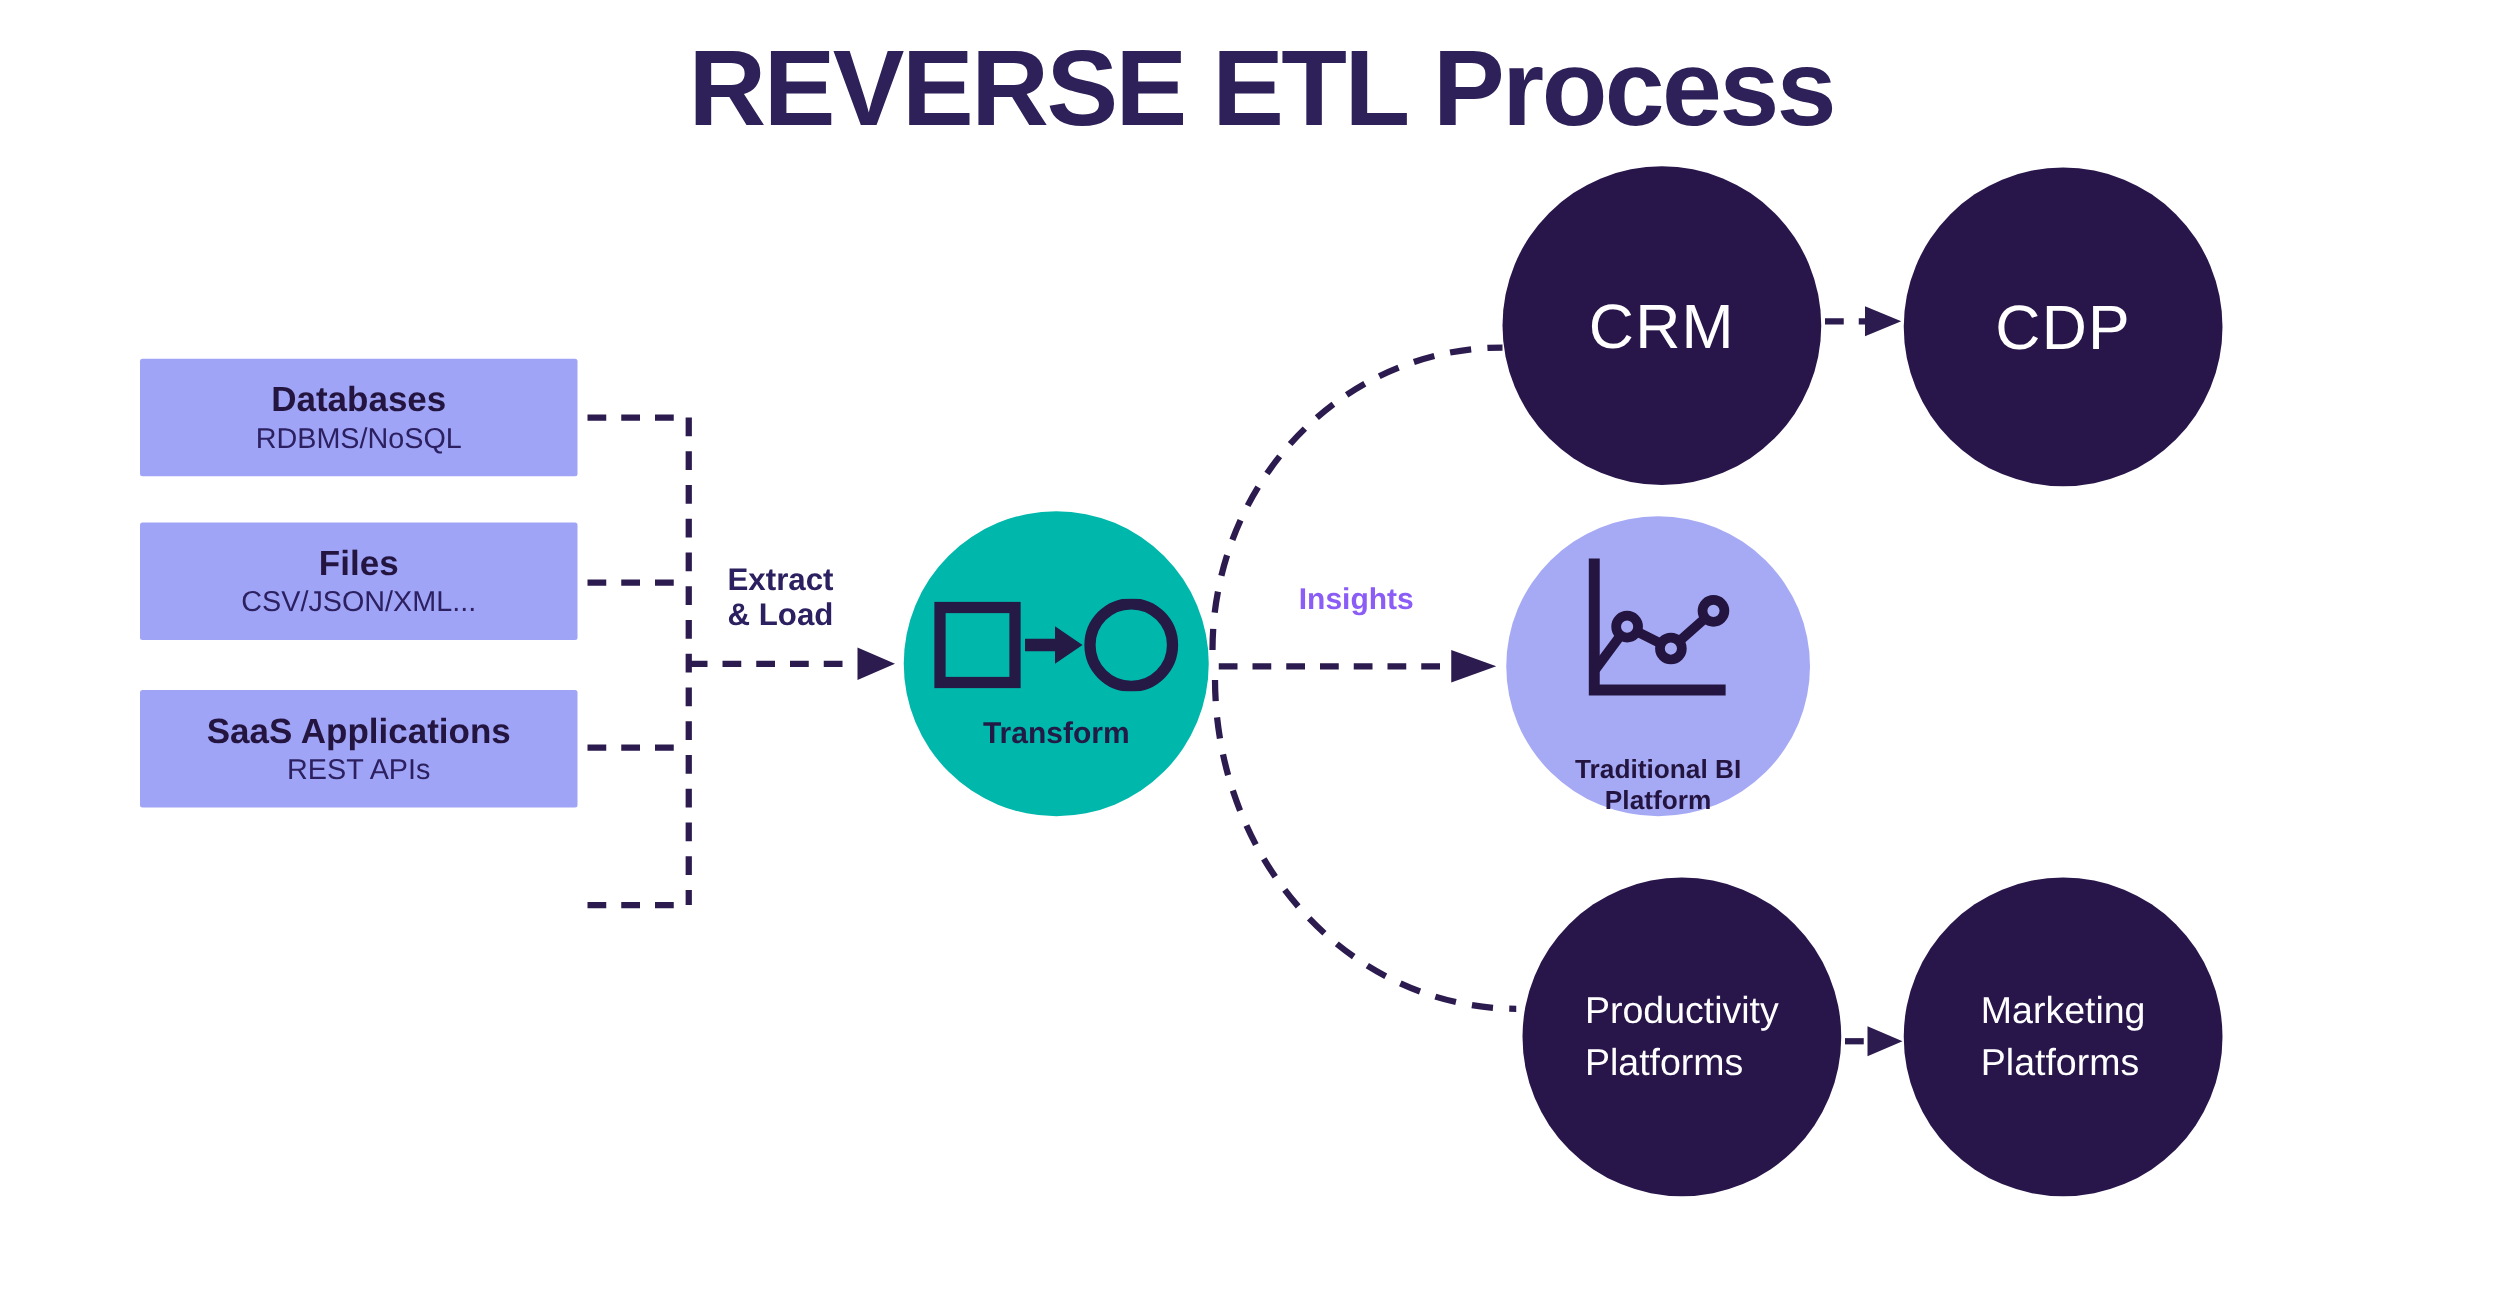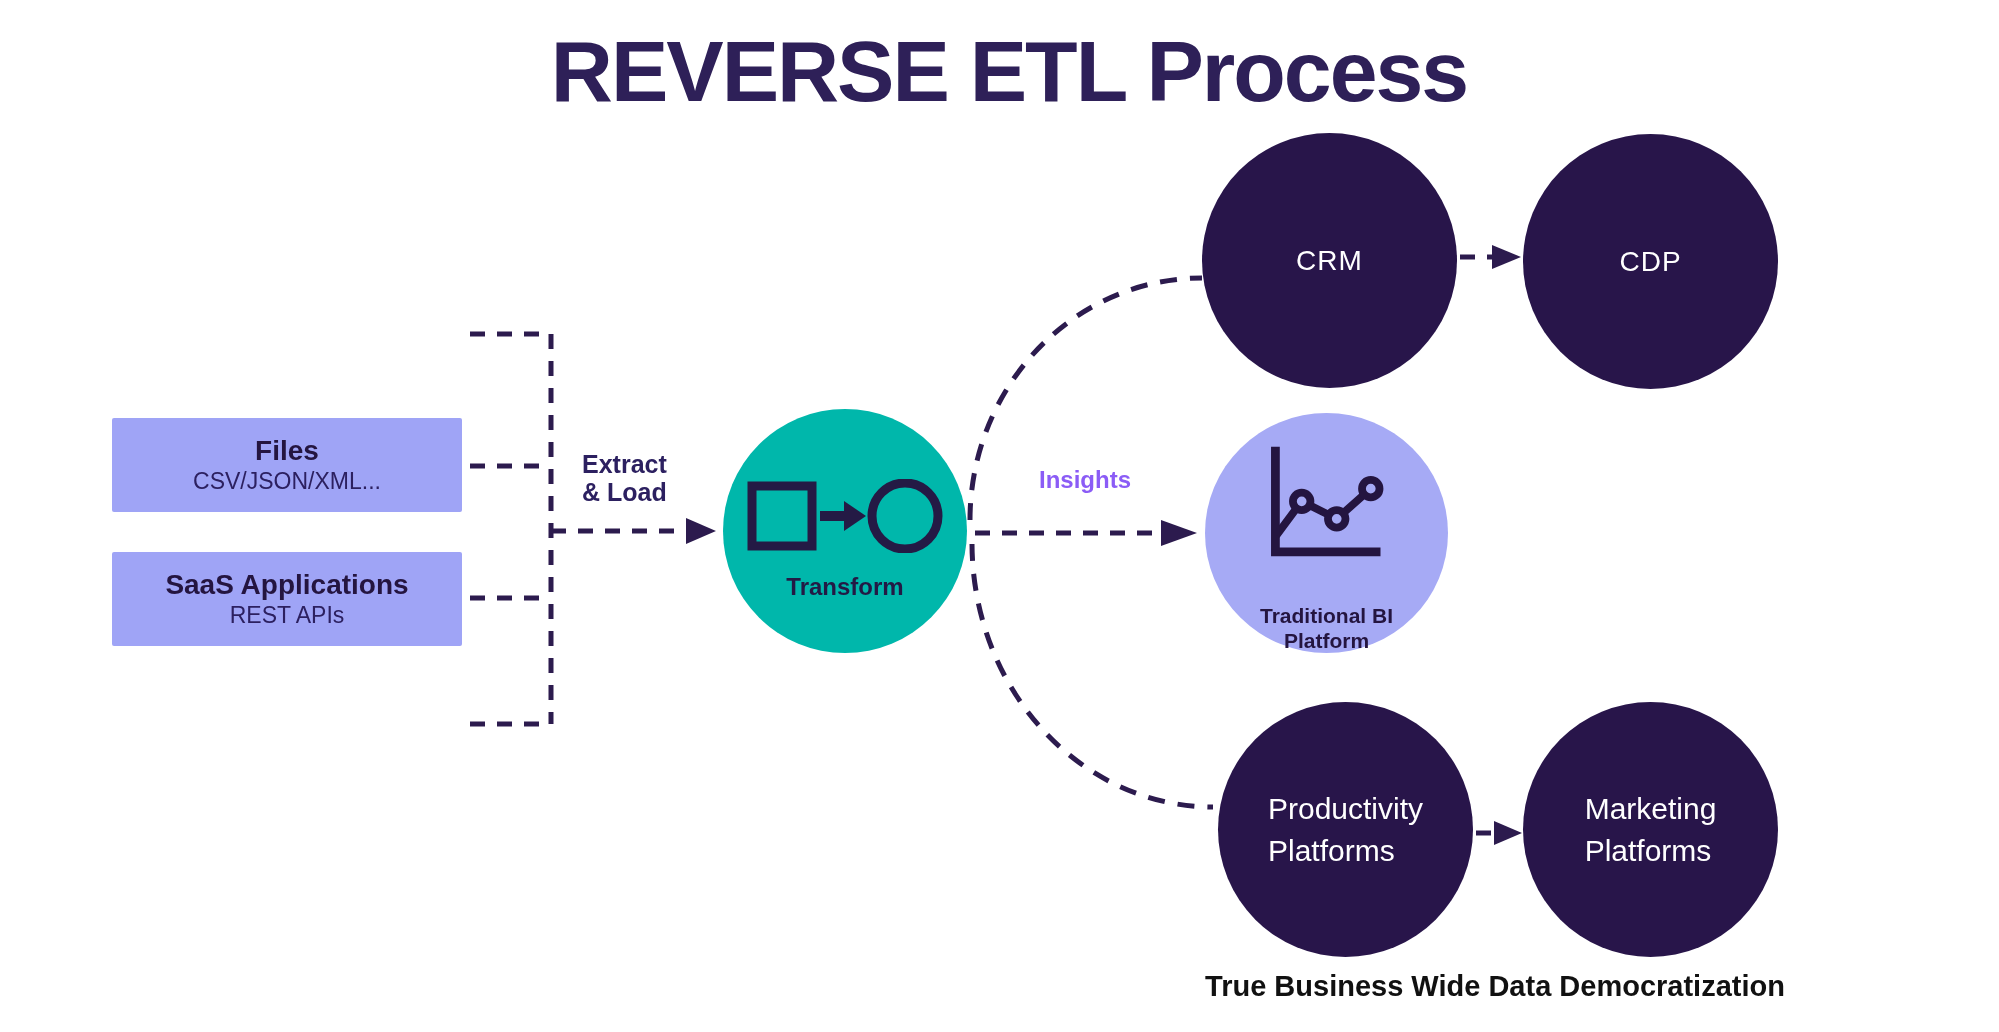--- a/index.html
+++ b/index.html
@@ -55,38 +55,42 @@
     position:absolute;left:0;top:164px;width:100%;text-align:center;
     font-size:24px;font-weight:800;color:#231a45;
   }
   
   .dest{
     border-radius:50%;background:var(--dark-circle);color:var(--white);
     display:flex;flex-direction:column;align-items:center;justify-content:center;
     text-align:center;
   }
   .dest.light{background:var(--lavender-circle);gap:36px;}
-  .label-xl{font-size:28px;font-weight:400;letter-spacing:1px;}
+  .label-xl{font-size:50px;font-weight:400;letter-spacing:1px;}
   .label-2line{font-size:30px;font-weight:400;line-height:1.38;text-align:left;}
   .crm{left:1202px;top:133px;width:255px;height:255px;}
   .cdp{left:1523px;top:134px;width:255px;height:255px;align-items:center;}
   .bi {left:1205px;top:413px;width:243px;height:240px;justify-content:flex-start;}
   .erp{left:1522px;top:403px;width:256px;height:258px;}
   .productivity{left:1218px;top:702px;width:255px;height:255px;}
   .marketing{left:1523px;top:702px;width:255px;height:255px;}
   .bi-icon{margin-top:28px;}
   .bi-label{font-size:21px;font-weight:800;color:#241540;line-height:1.2;margin-top:4px;}
 </style>
 </head>
 <body>
 
 <div class="stage">
 
   <div class="abs title">REVERSE ETL Process</div>
 
+  <div class="abs source-box" style="top:287px">
+    <div class="box-title">Databases</div>
+    <div class="box-sub">RDBMS/NoSQL</div>
+  </div>
   <div class="abs source-box" style="top:418px">
     <div class="box-title">Files</div>
     <div class="box-sub">CSV/JSON/XML...</div>
   </div>
   <div class="abs source-box" style="top:552px">
     <div class="box-title">SaaS Applications</div>
     <div class="box-sub">REST APIs</div>
   </div>
 
   <svg class="abs connectors" width="1999" height="1032" viewBox="0 0 1999 1032">
@@ -165,15 +169,14 @@
       <div>Platforms</div>
     </div>
   </div>
   <div class="abs dest marketing">
     <div class="label-2line">
       <div>Marketing</div>
       <div>Platforms</div>
     </div>
   </div>
 
-  <div class="abs caption">True Business Wide Data Democratization</div>
 
 </div>
 
 </body></html>

